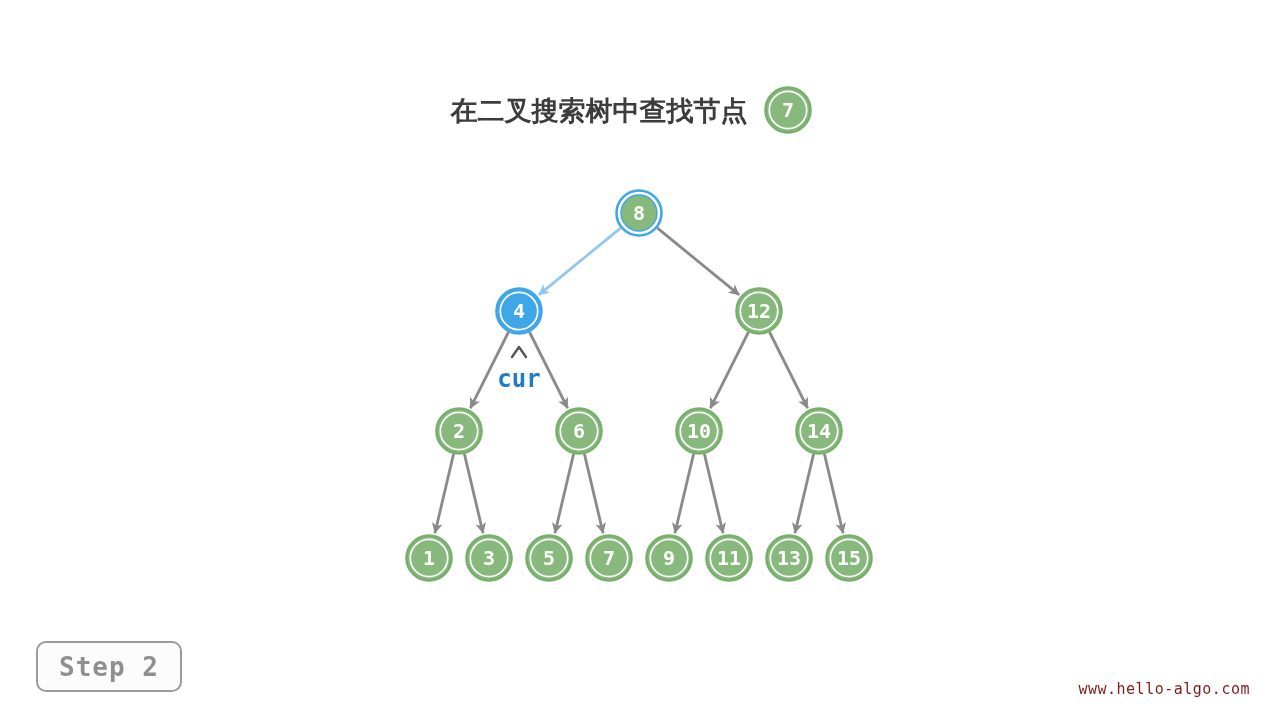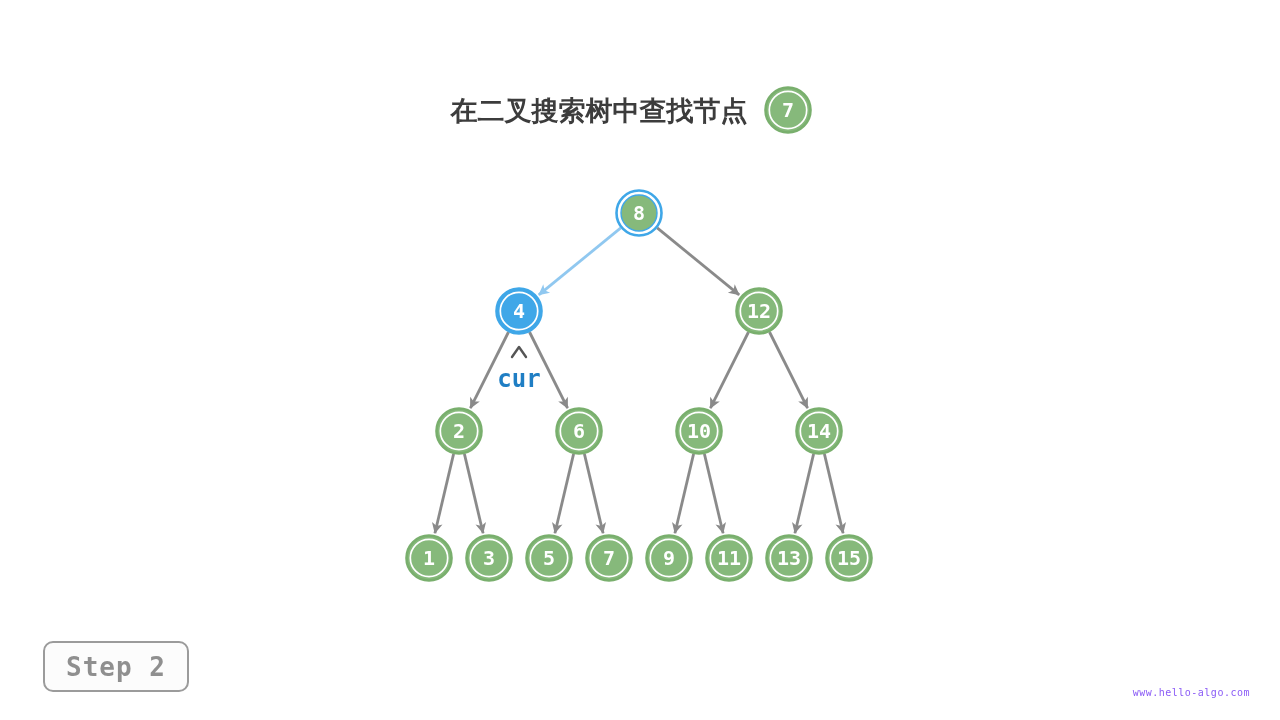--- a/index.html
+++ b/index.html
@@ -21,30 +21,30 @@
   }
   .cur-label{
     font-family:"DejaVu Sans Mono","Liberation Mono",monospace;
     font-weight:bold;font-size:24px;
     text-anchor:middle;
   }
   .step-box{
     position:absolute;left:36px;top:641px;width:146px;height:51px;
     box-sizing:border-box;
     border:2px solid #9B9B9B;border-radius:10px;background:#FCFCFC;
-    display:flex;align-items:center;justify-content:center;margin-left:7px;
+    display:flex;align-items:center;justify-content:center;
   }
   .step-box span{
     font-family:"DejaVu Sans Mono","Liberation Mono",monospace;
     font-weight:bold;font-size:26px;color:#8F8F8F;letter-spacing:1px;
   }
   .watermark{
     position:absolute;right:30px;bottom:22px;
     font-family:"DejaVu Sans Mono","Liberation Mono",monospace;
-    font-size:10px;letter-spacing:0.5px;color:#8b5cf6;
+    font-size:15px;letter-spacing:0.5px;color:#7f1d1d;
   }
 </style>
 </head>
 <body>
 
 <svg width="1280" height="720" viewBox="0 0 1280 720">
   <defs>
     <marker id="arrow-gray" viewBox="0 0 10 10" refX="9" refY="5" markerWidth="12" markerHeight="12" orient="auto" markerUnits="userSpaceOnUse">
       <path d="M0.5,0.5 L9.5,5 L0.5,9.5 L2.8,5 Z" fill="#8A8A8A"></path>
     </marker>

